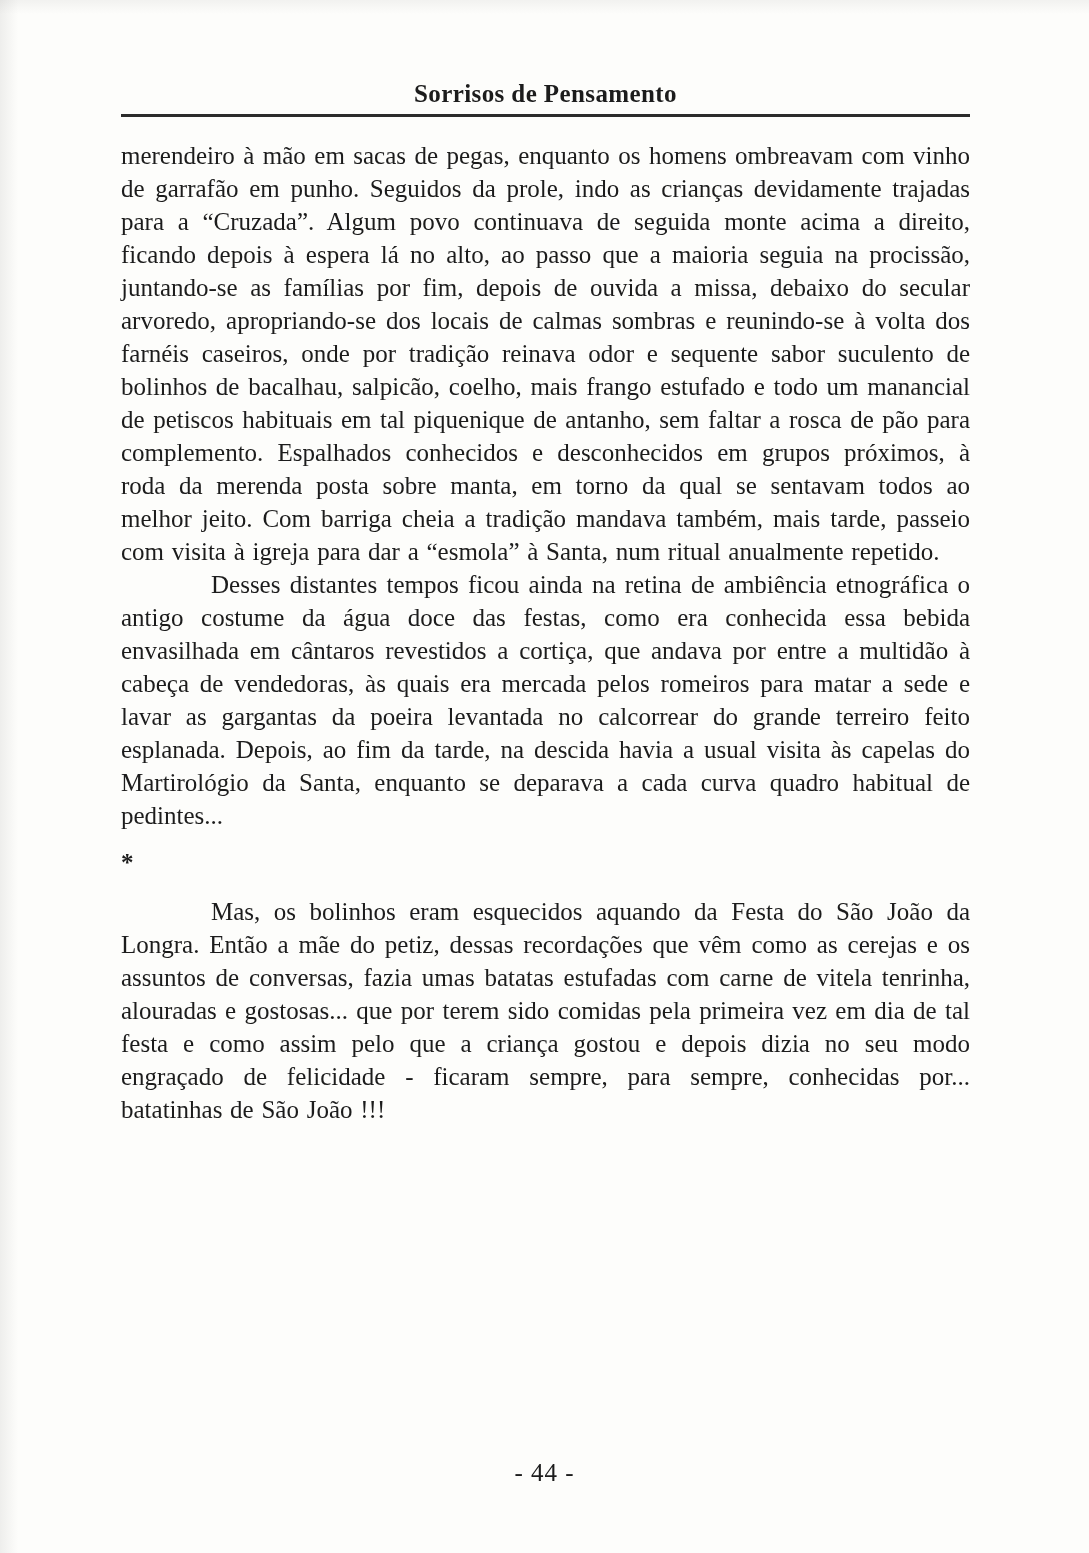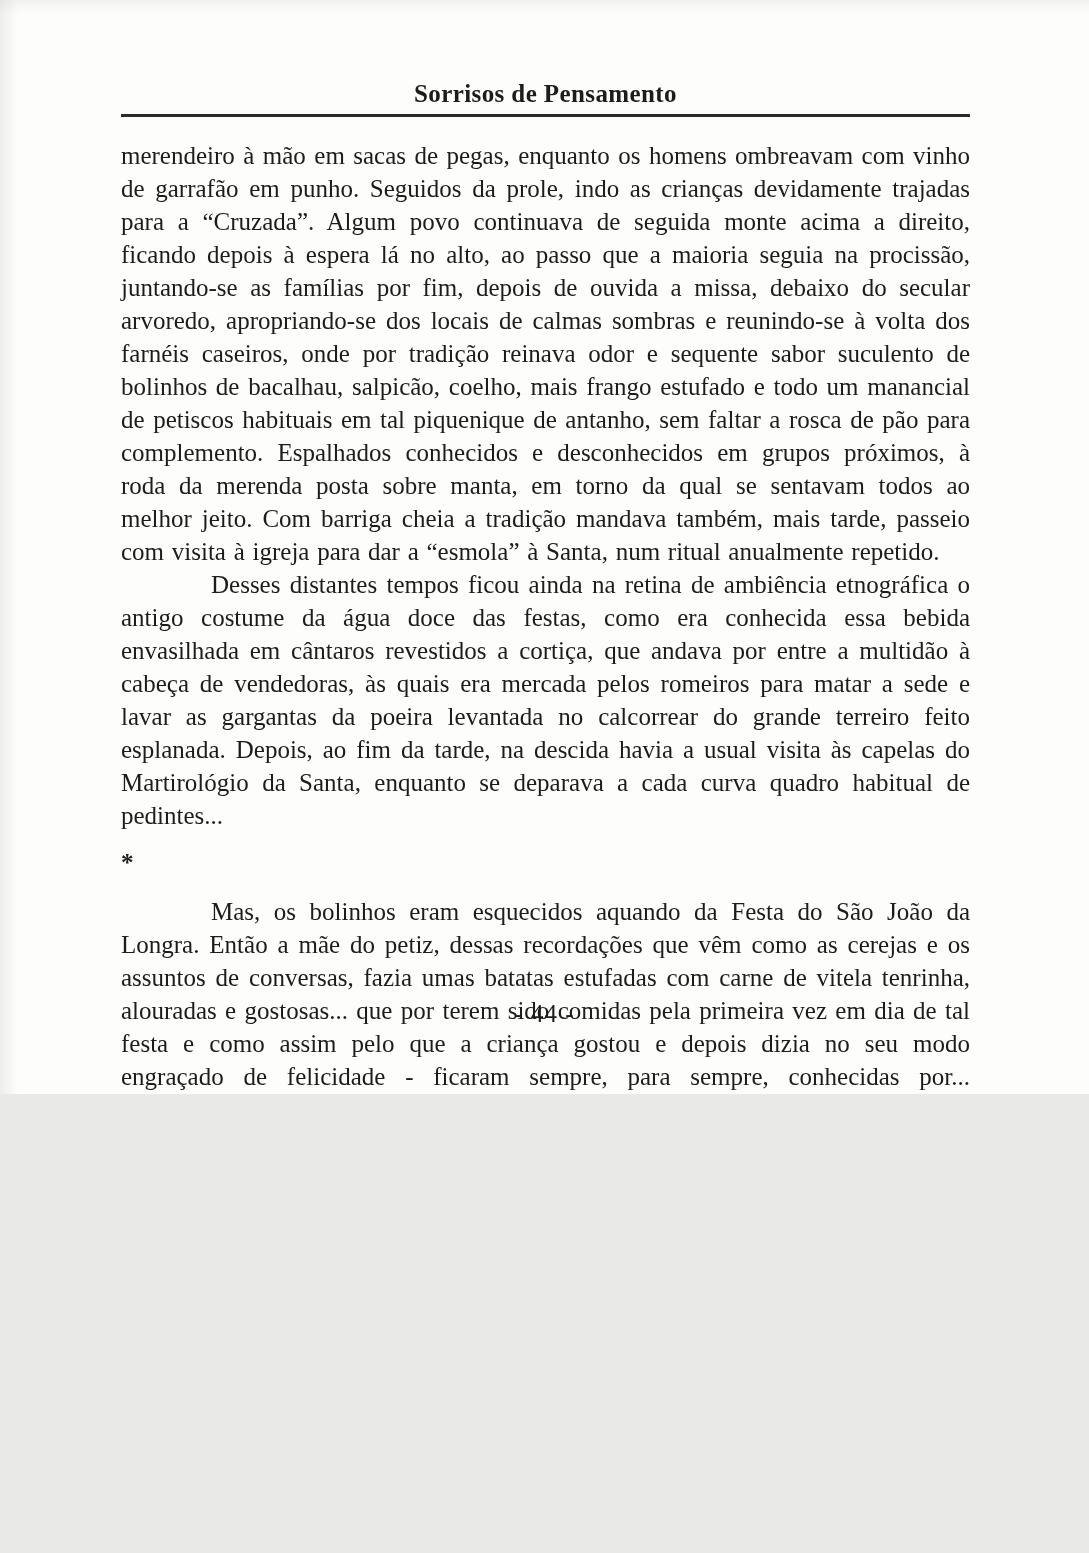--- a/index.html
+++ b/index.html
@@ -4,21 +4,21 @@
 <title>Sorrisos de Pensamento — p.44</title>
 <style>
   html, body {
     margin: 0;
     padding: 0;
     background: #e9e9e7;
   }
   .page {
     position: relative;
     width: 1089px;
-    height: 1094px;
+    height: 1553px;
     margin: 0 auto;
     background: #fdfdfb;
     box-sizing: border-box;
     padding: 80px 119px 0 121px;
     font-family: "Liberation Serif", "DejaVu Serif", serif;
     color: #1c1c1c;
     overflow: hidden;
   }
   
   .page::before {

